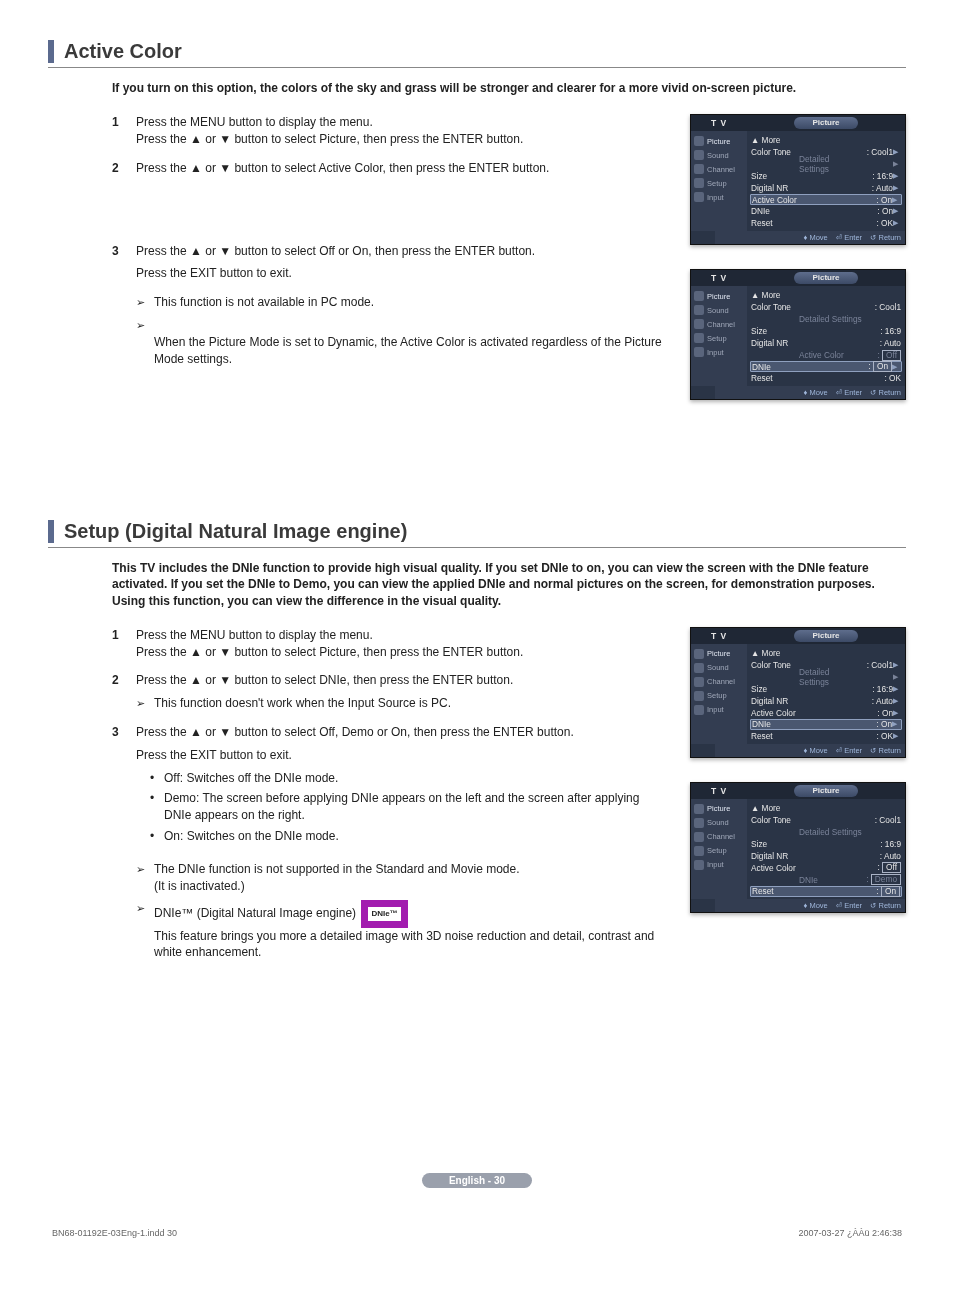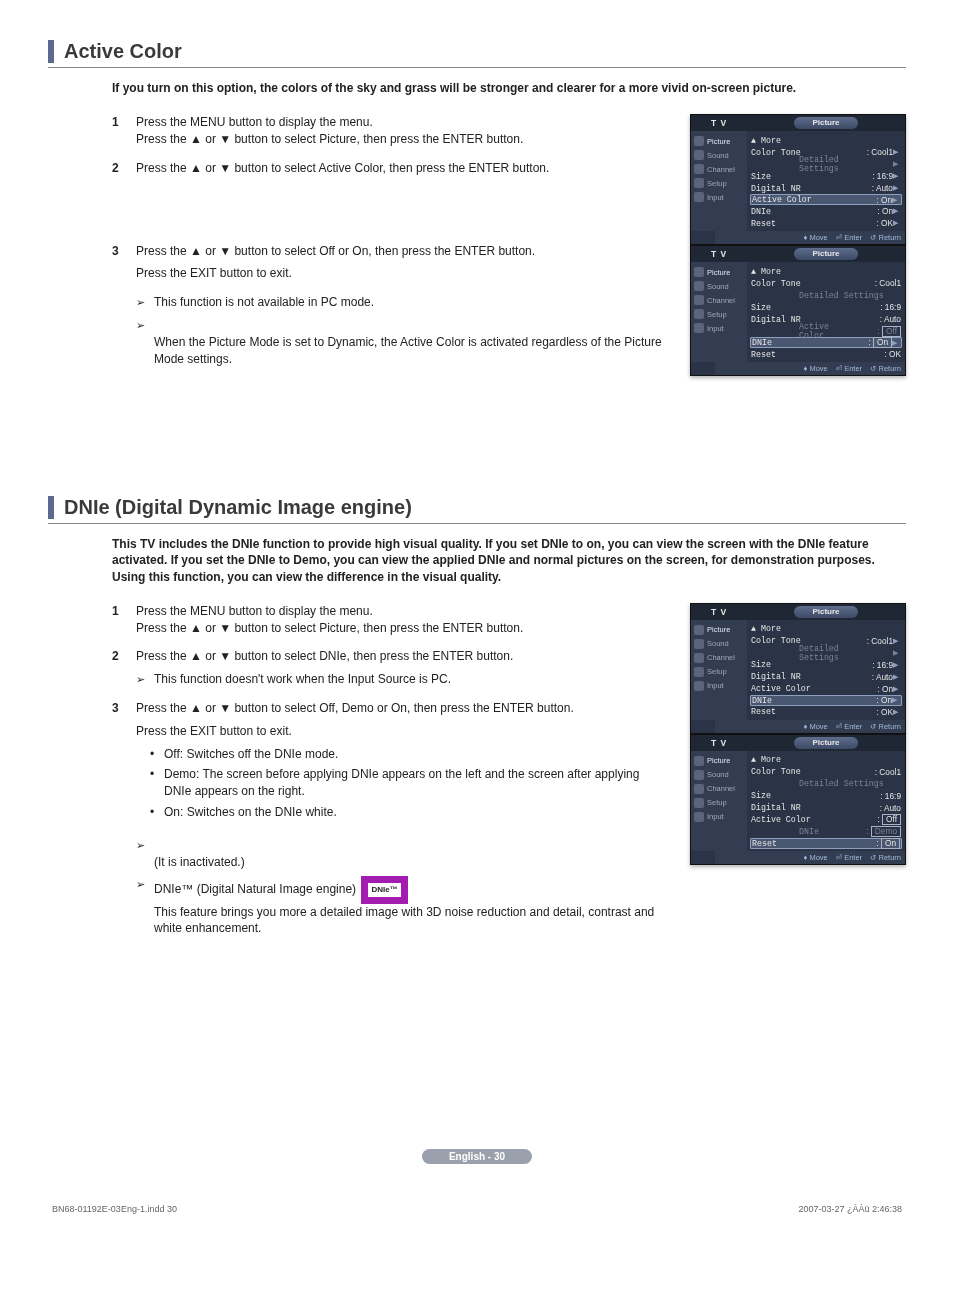--- a/index.html
+++ b/index.html
@@ -64,21 +64,21 @@
     padding-top: 1px;
   }
   .bullet-line { display:flex; margin-top:4px; }
   .bullet-dot { width:14px; flex-shrink:0;}
 
   .screens {
     width: 216px;
     flex-shrink: 0;
     display: flex;
     flex-direction: column;
-    gap: 0;
+    gap: 24px;
   }
   .osd {
     background: #2a3446;
     color: #e6e6e6;
     font-size: 8.3px;
     border: 1px solid #111;
     box-shadow: 0 2px 4px rgba(0,0,0,0.3);
   }
   .osd-header {
     display: flex;
@@ -131,21 +131,21 @@
   .osd-side-item.sel { color:#dfe4ef; }
   .osd-main {
     flex:1;
     padding: 3px 4px 2px 4px;
   }
   .osd-row {
     display:flex;
     align-items:center;
     height:12px;
   }
-  .osd-label { flex:1;font-family:Liberation Mono, monospace; }
+  .osd-label { flex:1; }
   .osd-val { width:46px;text-align:right; }
   .osd-caret { width:8px; color:#8fa0bf; font-size:7px; }
   .dim { color: #7a8399; margin-left: 48px; }
   .osd-row.hl { background:#4a5770; border:1px solid #8fa0bf; border-radius:1px; height:11px; margin:0 -1px; padding:0 1px; box-sizing:border-box;}
   .val-box {
     border:1px solid #aab3c6;
     padding: 0 3px;
     display:inline-block;
     line-height:9px;
     height:9px;
@@ -395,21 +395,21 @@
         <div><span>♦ </span><span>Move</span></div>
         <div><span>⏎ </span><span>Enter</span></div>
         <div><span>↺ </span><span>Return</span></div>
       </div>
     </div>
   </div>
 </div>
 
 <div style="height:120px;"></div>
 
-<div class="section-heading">DNIe (Digital Dynamic Image engine)</div>
+<div class="section-heading">Setup (Digital Natural Image engine)</div>
 <hr class="heading-rule">
 <div class="intro">This TV includes the DNIe function to provide high visual quality. If you set DNIe to on, you can view the screen with the DNIe feature activated. If you set the DNIe to Demo, you can view the applied DNIe and normal pictures on the screen, for demonstration purposes. Using this function, you can view the difference in the visual quality.</div>
 
 <div class="content-row">
   <div class="steps">
 
     <div class="step">
       <div class="step-num">1</div>
       <div class="step-body">
         <span>Press the </span><b>MENU</b><span> button to display the menu.</span><br>
@@ -440,29 +440,29 @@
           <div class="bullet-line">
               <div class="bullet-dot">•</div>
               <div><b>Off:</b><span> Switches off the DNIe mode.</span></div>
             </div>
           <div class="bullet-line">
               <div class="bullet-dot">•</div>
               <div><b>Demo:</b><span> The screen before applying DNIe appears on the left and the screen after applying DNIe appears on the right.</span></div>
             </div>
           <div class="bullet-line">
               <div class="bullet-dot">•</div>
-              <div><b>On:</b><span> Switches on the DNIe white.</span></div>
+              <div><b>On:</b><span> Switches on the DNIe mode.</span></div>
             </div>
         </div>
 
         <div style="height:10px;"></div>
         <div class="note-row">
           <div class="note-arrow">➢</div>
           <div>
-            <br>
+            <span>The DNIe function is not supported in the Standard and Movie mode.</span><br>
             <span>(It is inactivated.)</span>
           </div>
         </div>
         <div class="note-row">
           <div class="note-arrow">➢</div>
           <div>
             <span>DNIe™ (Digital Natural Image engine) </span><span class="dnie-logo">DNIe™</span><br>
             <span>This feature brings you more a detailed image with 3D noise reduction and detail, contrast and white enhancement.</span>
           </div>
         </div>

